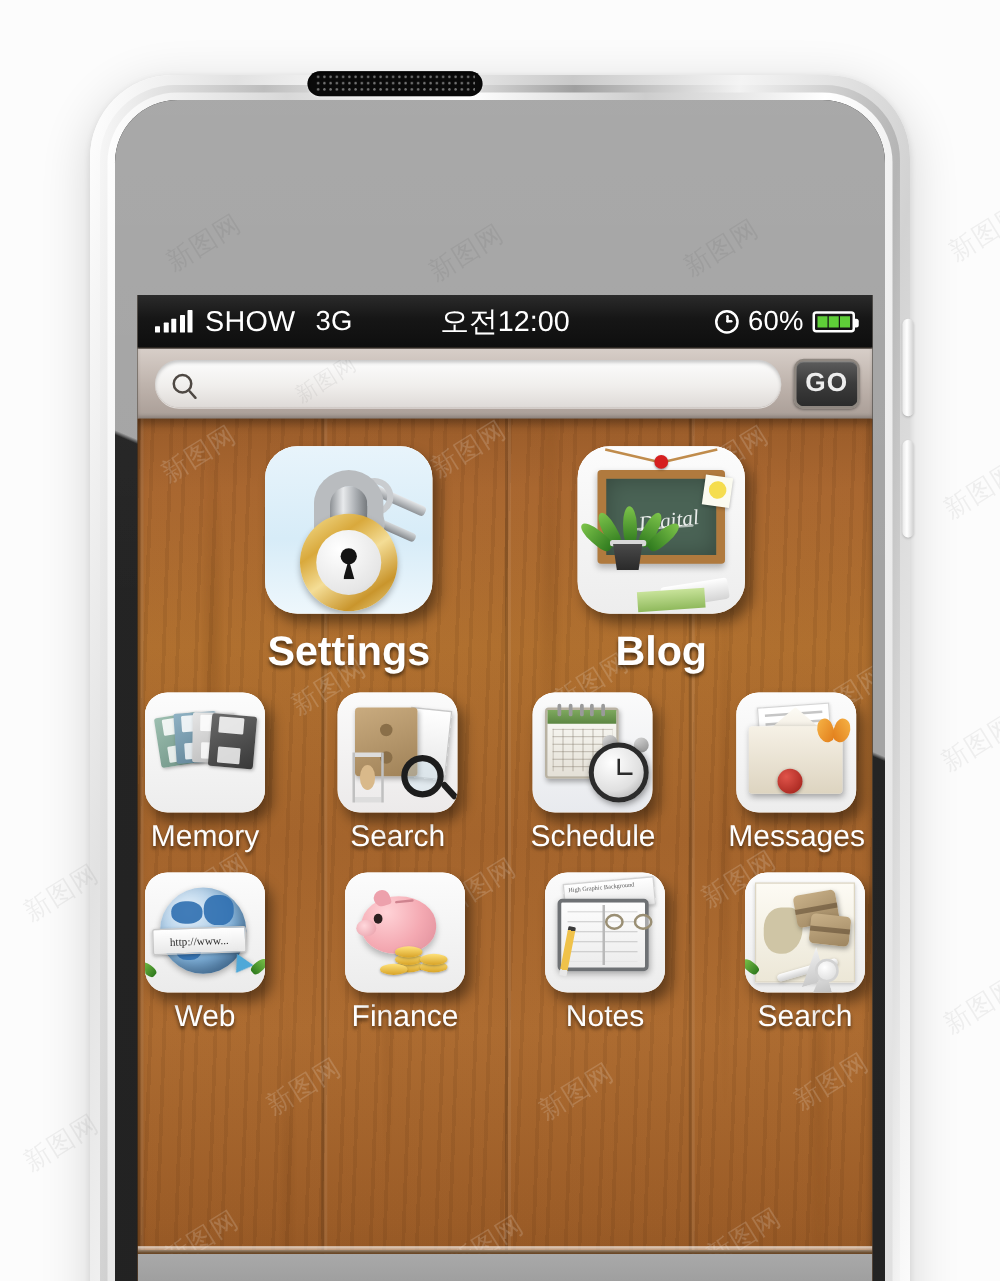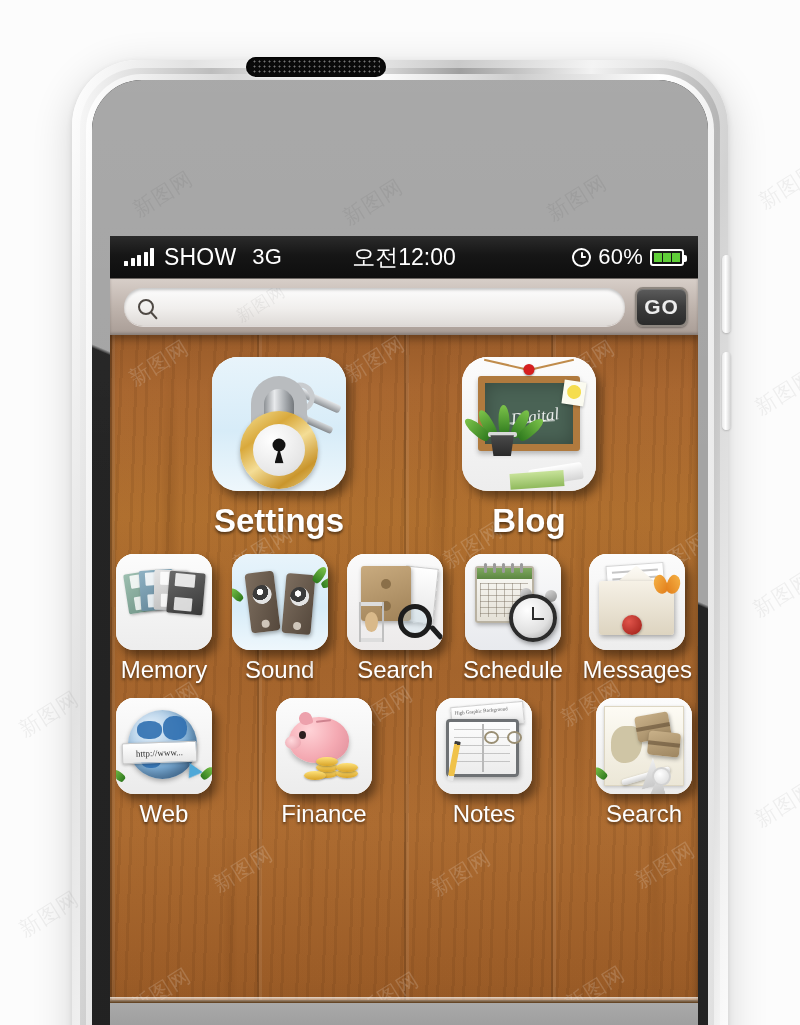--- a/index.html
+++ b/index.html
@@ -669,39 +669,20 @@
             <div class="art" style="background:linear-gradient(180deg,#fcfcfc,#ededed);">
               <div class="fl" style="left:10px; top:18px; background:linear-gradient(150deg,#9dbfb0,#6d9184); transform:rotate(-9deg);"></div>
               <div class="fl" style="left:24px; top:16px; background:linear-gradient(150deg,#8fb2c4,#5d7f92); transform:rotate(-4deg);"></div>
               <div class="fl" style="left:38px; top:16px; background:linear-gradient(150deg,#e6e6e6,#b6b6b6); transform:rotate(1deg);"></div>
               <div class="fl" style="left:52px; top:18px; width:36px; height:42px; background:linear-gradient(150deg,#6a6a6a,#383838); transform:rotate(5deg);"></div>
             </div>
           </div>
           <div class="label">Memory</div>
         </div>
 
-        <div class="app app-small">
-          <div class="tile">
-            <div class="art">
-                <div class="sky"></div>
-              <div class="spk" style="left:16px; top:18px; transform:rotate(-7deg);">
-                <div class="cone"></div>
-                  <div class="knob"></div>
-              </div>
-              <div class="spk" style="left:52px; top:20px; transform:rotate(5deg);">
-                <div class="cone"></div>
-                  <div class="knob"></div>
-              </div>
-              <div class="leaf" style="left:6px;  top:30px; width:8px; height:16px; transform:rotate(-48deg);"></div>
-              <div class="leaf" style="left:78px; top:10px; width:9px; height:18px; transform:rotate(36deg);"></div>
-              <div class="leaf" style="left:86px; top:16px; width:8px; height:16px; transform:rotate(62deg);"></div>
-            </div>
-          </div>
-          <div class="label">Sound</div>
-        </div>
 
         <div class="app app-small">
           <div class="tile">
             <div class="art" style="background:linear-gradient(180deg,#fbfbfb,#eceaea);">
               <div class="doc-w"></div>
               <div class="env-brown"></div>
               <div class="hglass"></div>
               <div class="mag-big"></div>
             </div>
           </div>

